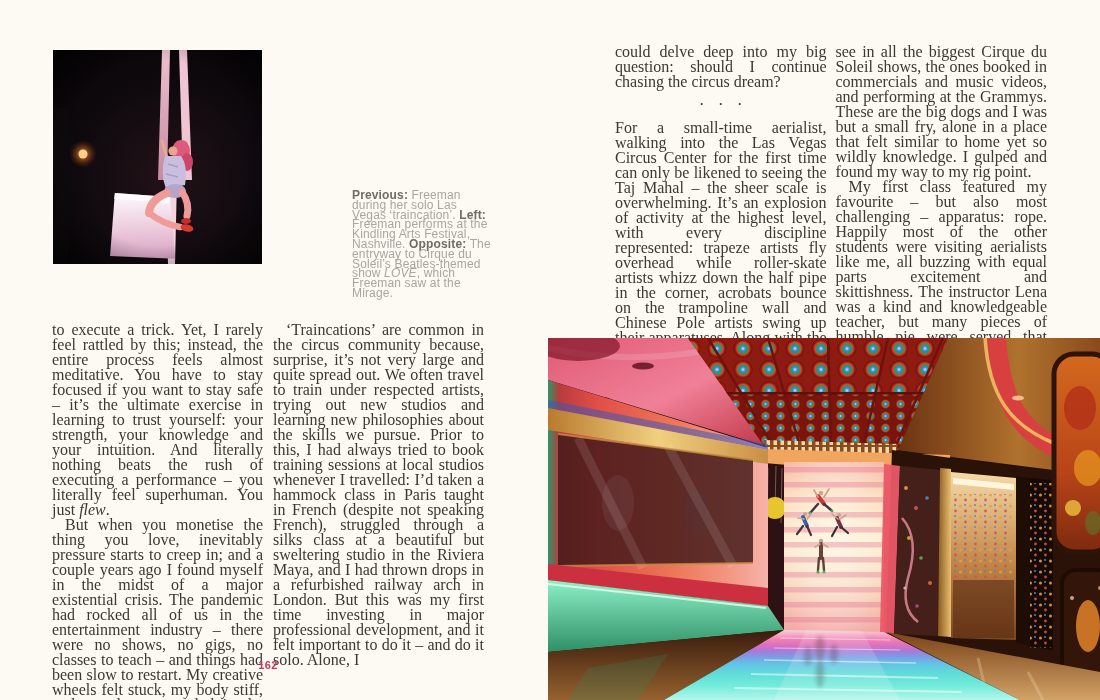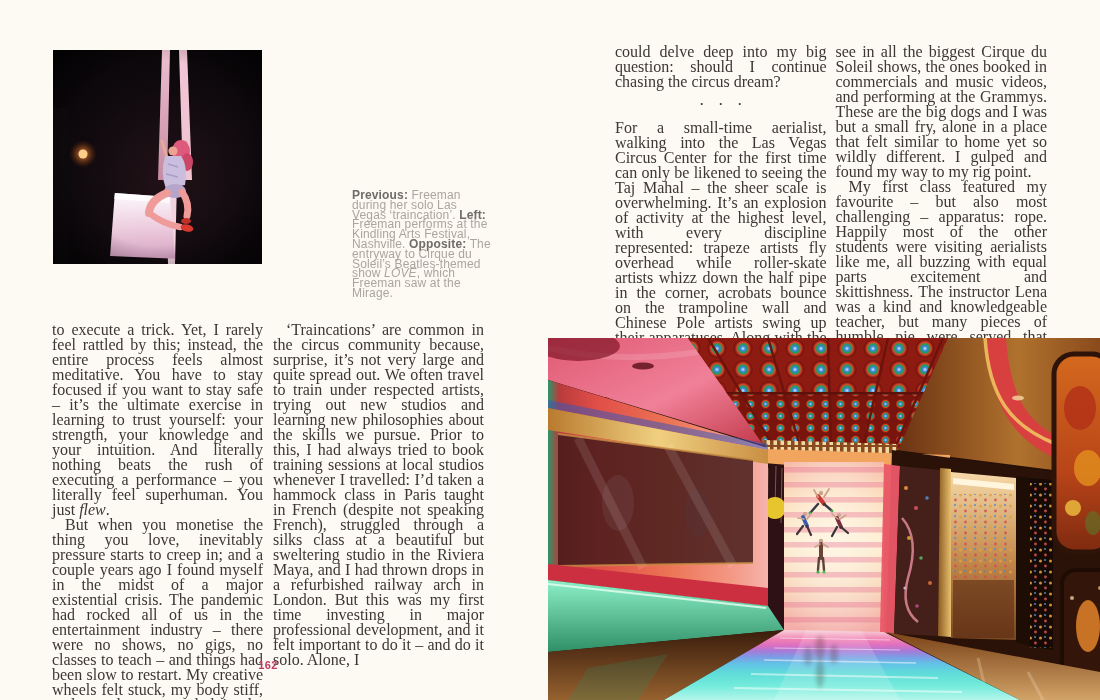--- a/index.html
+++ b/index.html
@@ -111,21 +111,21 @@
 
   <div>
 
     <div class="cols cols-right">
       <div class="col">
         <p>could delve deep into my big question: should I continue chasing the circus dream?</p>
         <div class="separator">• • •</div>
         <p>For a small-time aerialist, walking into the Las Vegas Circus Center for the first time can only be likened to seeing the Taj Mahal – the sheer scale is overwhelming. It’s an explosion of activity at the highest level, with every discipline represented: trapeze artists fly overhead while roller-skate artists whizz down the half pipe in the corner, acrobats bounce on the trampoline wall and Chinese Pole artists swing up their apparatuses. Along with the wonder came an immediate feeling of intimidation – these folks are the best of the best. They’re the ones you</p>
       </div>
       <div class="col">
-        <p>see in all the biggest Cirque du Soleil shows, the ones booked in commercials and music videos, and performing at the Grammys. These are the big dogs and I was but a small fry, alone in a place that felt similar to home yet so wildly different. I gulped and found my way to my rig point.</p>
+        <p>see in all the biggest Cirque du Soleil shows, the ones booked in commercials and music videos, and performing at the Grammys. These are the big dogs and I was but a small fry, alone in a place that felt similar to home yet so wildly knowledge. I gulped and found my way to my rig point.</p>
         <p class="indent">My first class featured my favourite – but also most challenging – apparatus: rope. Happily most of the other students were visiting aerialists like me, all buzzing with equal parts excitement and skittishness. The instructor Lena was a kind and knowledgeable teacher, but many pieces of humble pie were served that afternoon. Despite the class’s challenges, a fire was lit – I didn’t start doing this because it was easy, after all.</p>
       </div>
     </div>
 
     <svg class="photo-right" viewBox="0 0 552 362" preserveAspectRatio="none">
       <defs>
         <radialGradient id="disc">
             <stop offset="0%" stop-color="#cfeaff"></stop>
             <stop offset="25%" stop-color="#3b82d9"></stop>
             <stop offset="46%" stop-color="#1f9e55"></stop>

